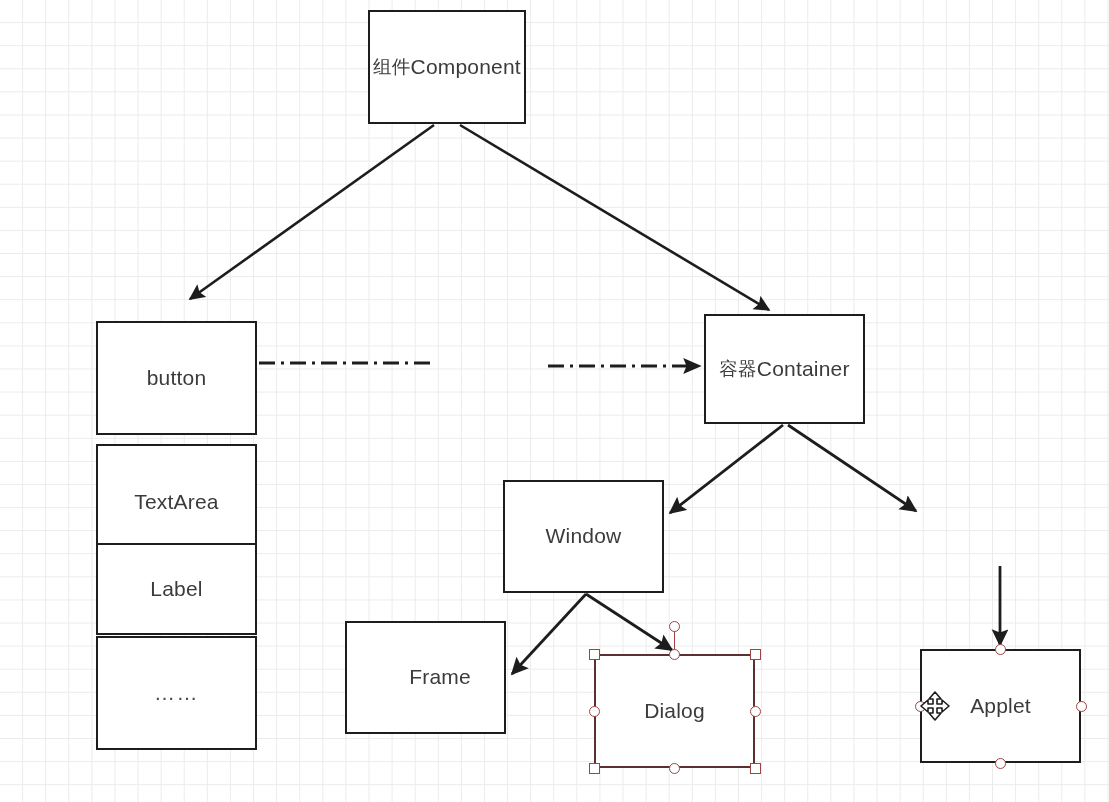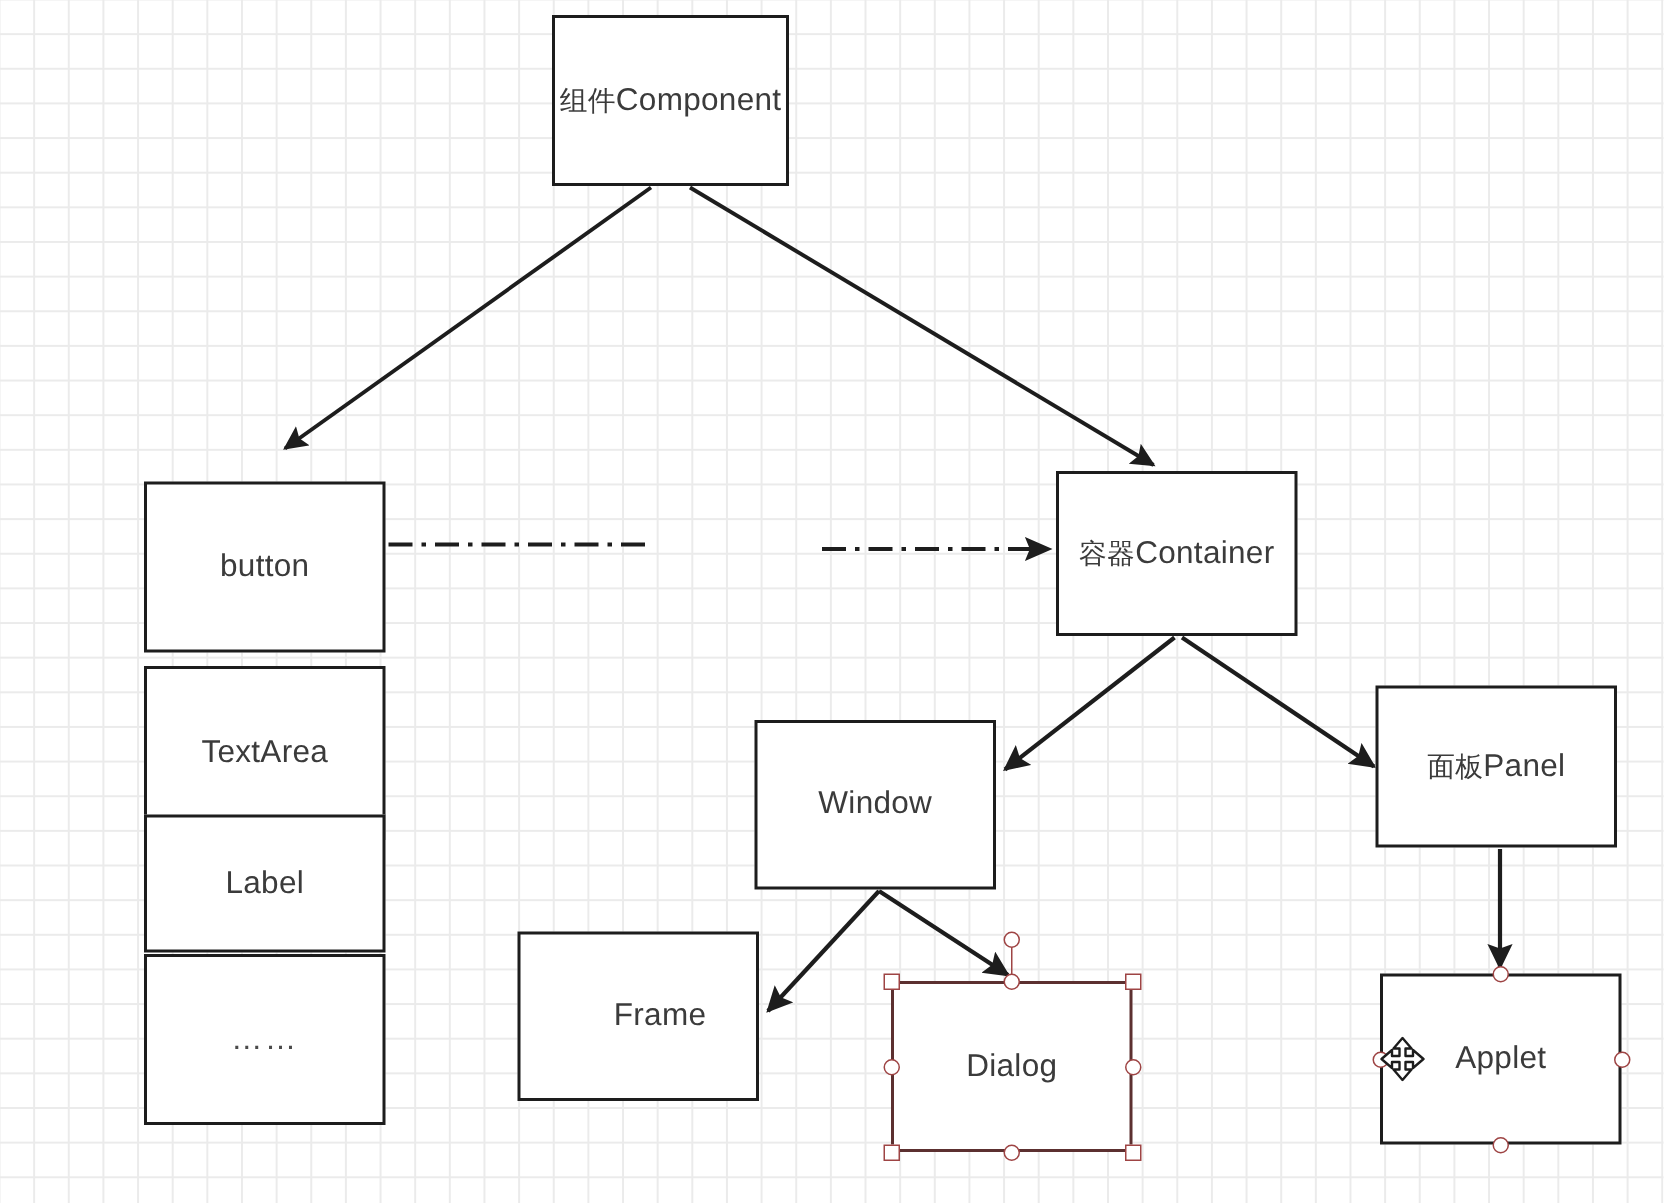--- a/index.html
+++ b/index.html
@@ -194,24 +194,20 @@
 
   <div class="node single" id="n-window" style="left: 503px; top: 480px; width: 161px; height: 113px;">
     <span class="en">Window</span>
   </div>
 
   <div class="node" id="n-container" style="left: 704px; top: 314px; width: 161px; height: 110px;">
     <span class="cn">容器</span>
     <span class="en">Container</span>
   </div>
 
-  <div class="node" id="n-panel" style="left: 917px; top: 457px; width: 161px; height: 108px;">
-    <span class="cn">面板</span>
-    <span class="en">Panel</span>
-  </div>
 
   <div class="node single" id="n-frame" style="left: 345px; top: 621px; width: 161px; height: 113px; padding-left: 29px;">
     <span class="en">Frame</span>
   </div>
 
   <div class="node single selected" id="n-dialog" style="left: 594px; top: 654px; width: 161px; height: 114px;">
     <span class="en">Dialog</span>
   </div>
 
   <div class="node single" id="n-applet" style="left: 920px; top: 649px; width: 161px; height: 114px;">

